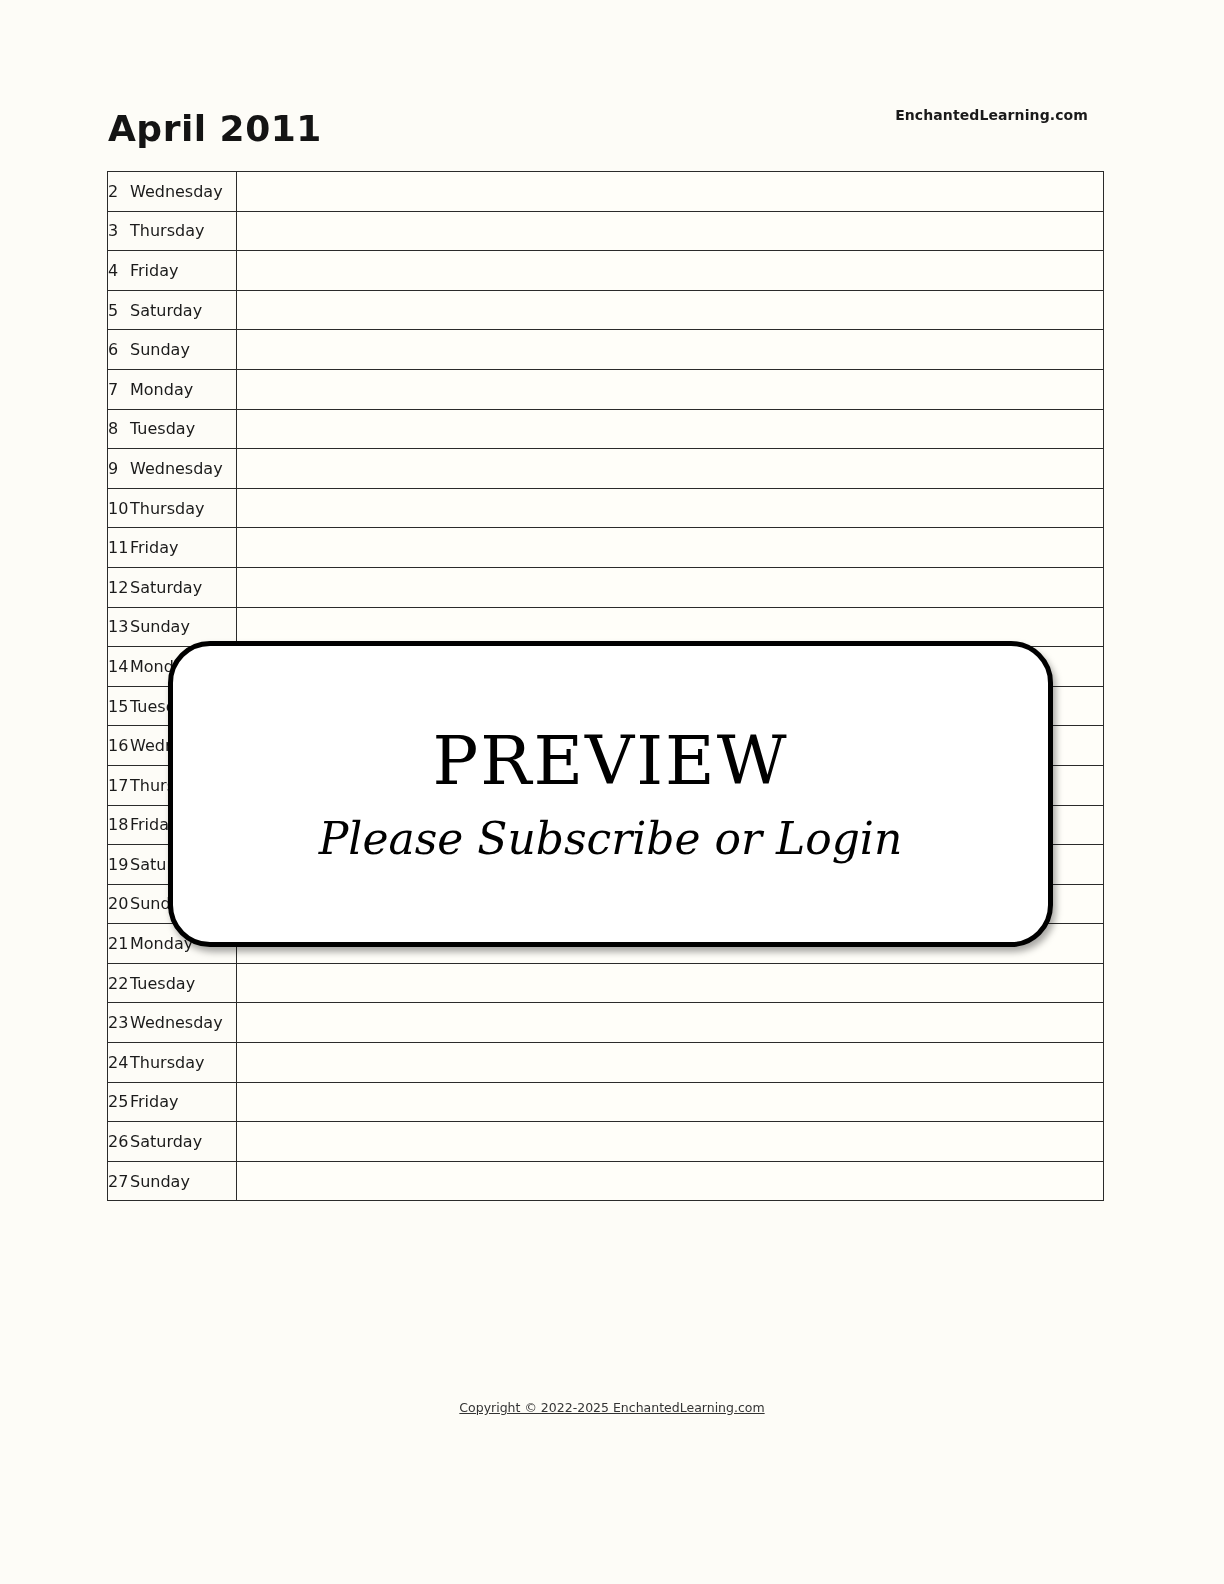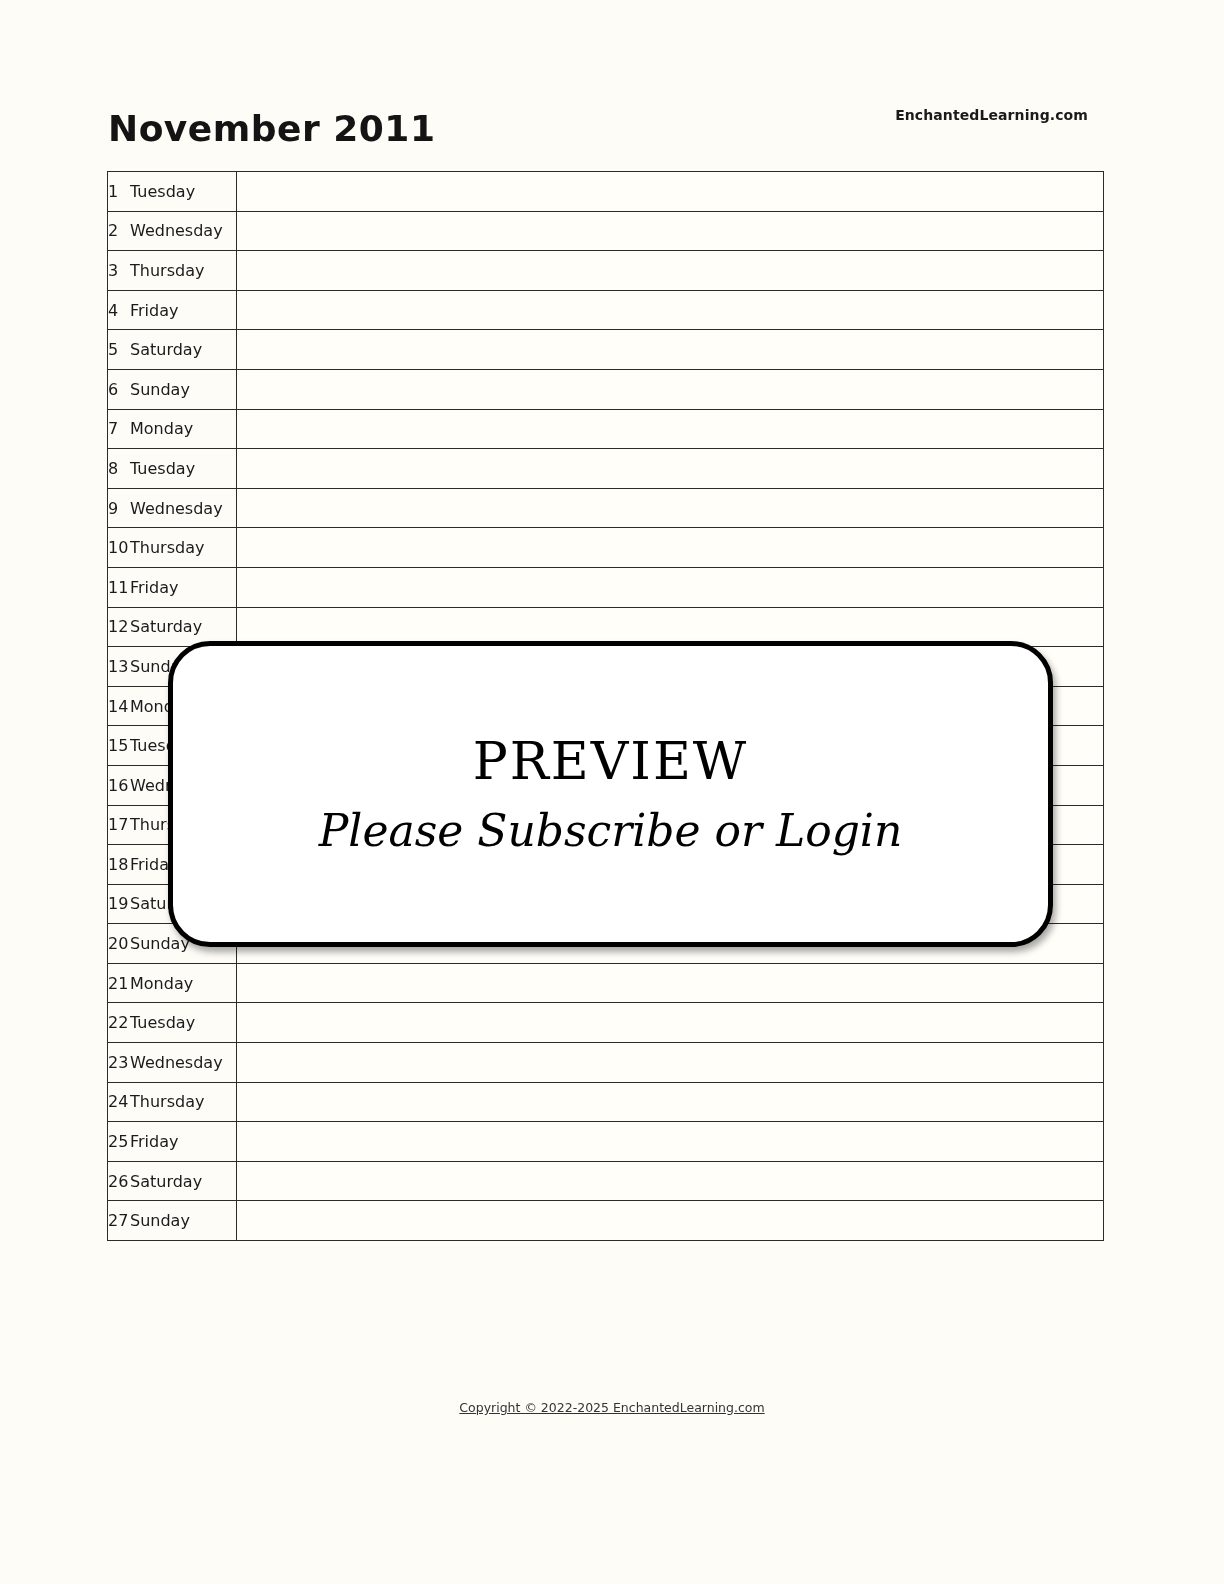--- a/index.html
+++ b/index.html
@@ -106,51 +106,47 @@
     border-radius: 42px;
     box-shadow: 3px 5px 7px rgba(0,0,0,0.35);
     display: flex;
     flex-direction: column;
     align-items: center;
     justify-content: center;
   }
 
   .preview-title {
     font-family: "DejaVu Serif", serif;
-    font-size: 52px;
+    font-size: 68px;
     letter-spacing: 2px;
     color: #000;
     line-height: 1;
     margin-bottom: 22px;
   }
 
   .preview-sub {
     font-family: "DejaVu Serif", serif;
     font-style: italic;
     font-size: 44px;
     color: #000;
     line-height: 1;
   }
 </style>
 </head>
 <body>
 
 <div class="page">
 
-  <div class="title">November 2011</div>
+  <div class="title">April 2011</div>
 
   <div class="brand">EnchantedLearning.com</div>
 
   <div class="cal-wrap">
     <table class="calendar">
       <tbody>
-          <tr>
-            <td class="daycell"><span class="num">1</span><span class="wd">Tuesday</span></td>
-            <td class="notecell"></td>
-          </tr>
           <tr>
             <td class="daycell"><span class="num">2</span><span class="wd">Wednesday</span></td>
             <td class="notecell"></td>
           </tr>
           <tr>
             <td class="daycell"><span class="num">3</span><span class="wd">Thursday</span></td>
             <td class="notecell"></td>
           </tr>
           <tr>
             <td class="daycell"><span class="num">4</span><span class="wd">Friday</span></td>

